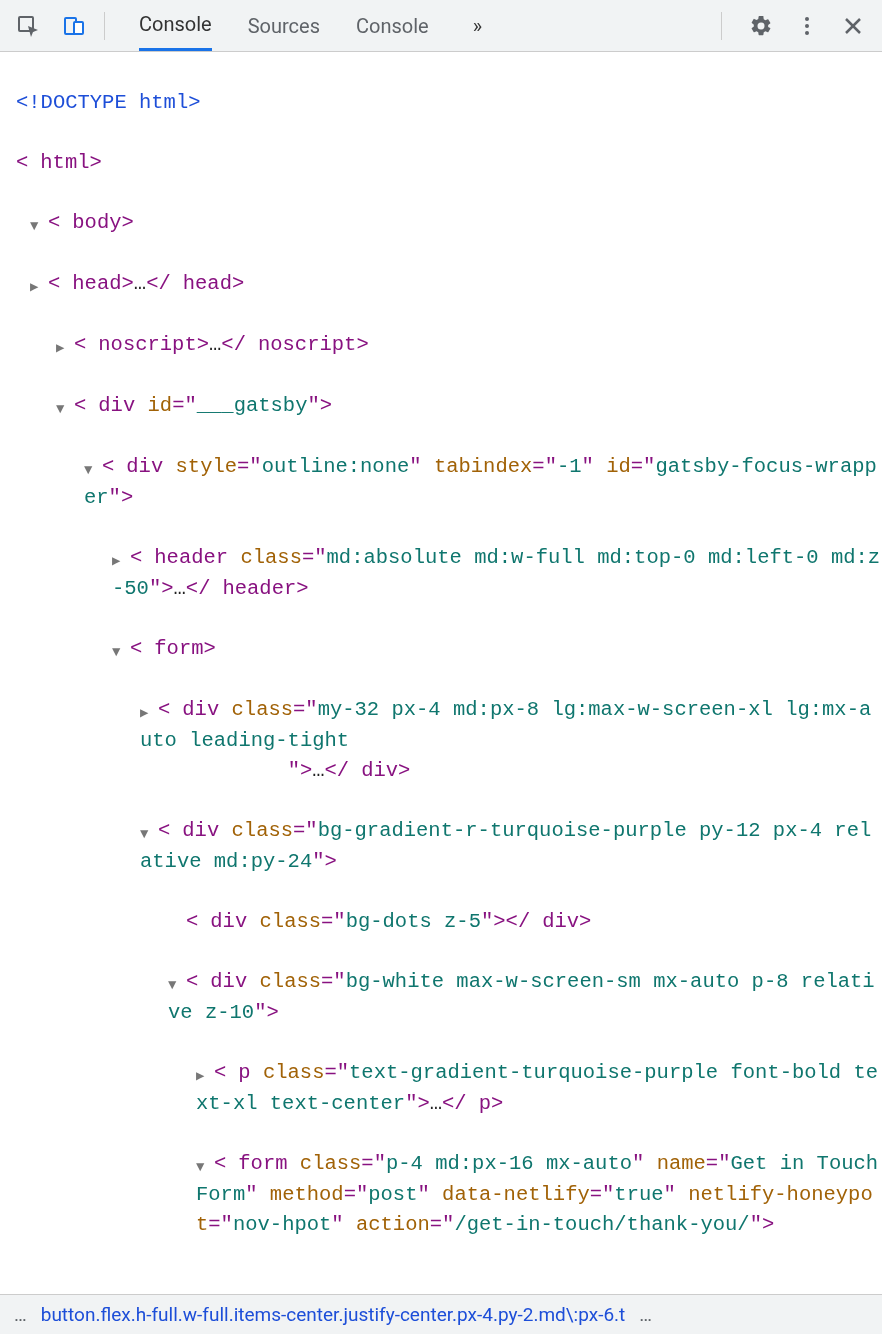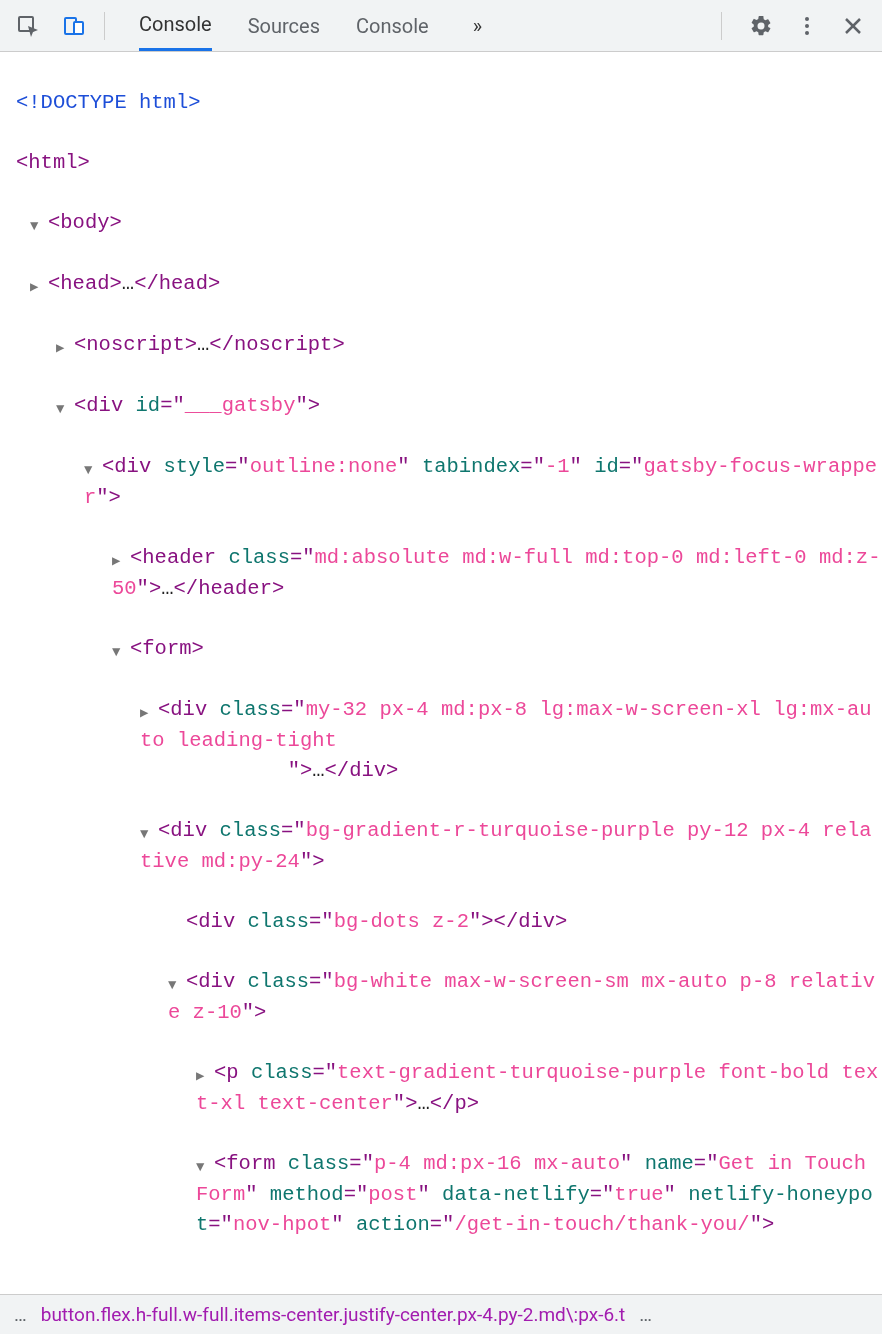--- a/index.html
+++ b/index.html
@@ -55,40 +55,40 @@
   .arrow { display:inline-block; width:18px; color:#777; font-size:14px; position:relative; top:2px;}
   .indent-0 { padding-left: 10px; }
   .indent-1 { padding-left: 24px; }
   .indent-2 { padding-left: 50px; }
   .indent-3 { padding-left: 78px; }
   .indent-4 { padding-left: 106px; }
   .indent-5 { padding-left: 134px; }
   .indent-6 { padding-left: 162px; }
   .indent-7 { padding-left: 190px; }
   .indent-7b { padding-left: 204px; }
-  .tag { color: #881280; }
-  .attr-name { color: #0f766e; }
-  .attr-val { color: #ec4899; }
+  .tag { color: #881280; margin-left: 12px; }
+  .attr-name { color: #a16207; }
+  .attr-val { color: #0f766e; }
   .punc { color: #881280; }
   .doctype { color: #1d4ed8; }
   .ellipsis { color:#222; }
   .wrap { white-space: pre-wrap; word-break: break-all; }
   .breadcrumb-bar {
     position:absolute;
     bottom:0; left:0; right:0;
     height:40px;
     border-top:1px solid #ccc;
     background:#f1f3f4;
     display:flex; align-items:center;
     padding:0 10px;
     font-size:19px;
     color:#5f6368;
     gap:10px;
   }
-  .breadcrumb-text { color:#a21caf; white-space:nowrap; overflow:hidden; }
+  .breadcrumb-text { color:#1d4ed8; white-space:nowrap; overflow:hidden; }
   .bc-ell { color:#5f6368; padding:0 4px;}
   .rowblock { position:relative; }
 </style>
 </head>
 <body>
 
 <div class="toolbar">
   <div class="tool-icon">
     <svg viewBox="0 0 24 24" fill="none" stroke="#5f6368" stroke-width="2">
       <rect x="3" y="3" width="14" height="14" rx="1"></rect>
@@ -138,21 +138,21 @@
 <div class="rowblock indent-1"><span class="arrow">▼</span><span class="punc">&lt;</span><span class="tag">body</span><span class="punc">&gt;</span></div>
 <div class="rowblock indent-1"><span class="arrow">▶</span><span class="punc">&lt;</span><span class="tag">head</span><span class="punc">&gt;</span><span class="ellipsis">…</span><span class="punc">&lt;/</span><span class="tag">head</span><span class="punc">&gt;</span></div>
 <div class="rowblock indent-2"><span class="arrow">▶</span><span class="punc">&lt;</span><span class="tag">noscript</span><span class="punc">&gt;</span><span class="ellipsis">…</span><span class="punc">&lt;/</span><span class="tag">noscript</span><span class="punc">&gt;</span></div>
 <div class="rowblock indent-2"><span class="arrow">▼</span><span class="punc">&lt;</span><span class="tag">div</span> <span class="attr-name">id</span><span class="punc">="</span><span class="attr-val">___gatsby</span><span class="punc">"&gt;</span></div>
 <div class="rowblock indent-3 wrap"><span class="arrow">▼</span><span class="punc">&lt;</span><span class="tag">div</span> <span class="attr-name">style</span><span class="punc">="</span><span class="attr-val">outline:none</span><span class="punc">"</span> <span class="attr-name">tabindex</span><span class="punc">="</span><span class="attr-val">-1</span><span class="punc">"</span> <span class="attr-name">id</span><span class="punc">="</span><span class="attr-val">gatsby-focus-wrapper</span><span class="punc">"&gt;</span></div>
 <div class="rowblock indent-4 wrap"><span class="arrow">▶</span><span class="punc">&lt;</span><span class="tag">header</span> <span class="attr-name">class</span><span class="punc">="</span><span class="attr-val">md:absolute md:w-full md:top-0 md:left-0 md:z-50</span><span class="punc">"&gt;</span><span class="ellipsis">…</span><span class="punc">&lt;/</span><span class="tag">header</span><span class="punc">&gt;</span></div>
 <div class="rowblock indent-4"><span class="arrow">▼</span><span class="punc">&lt;</span><span class="tag">form</span><span class="punc">&gt;</span></div>
 <div class="rowblock indent-5 wrap"><span class="arrow">▶</span><span class="punc">&lt;</span><span class="tag">div</span> <span class="attr-name">class</span><span class="punc">="</span><span class="attr-val">my-32 px-4 md:px-8 lg:max-w-screen-xl lg:mx-auto leading-tight</span>
 <span class="attr-val">            </span><span class="punc">"&gt;</span><span class="ellipsis">…</span><span class="punc">&lt;/</span><span class="tag">div</span><span class="punc">&gt;</span></div>
 <div class="rowblock indent-5 wrap"><span class="arrow">▼</span><span class="punc">&lt;</span><span class="tag">div</span> <span class="attr-name">class</span><span class="punc">="</span><span class="attr-val">bg-gradient-r-turquoise-purple py-12 px-4 relative md:py-24</span><span class="punc">"&gt;</span></div>
-<div class="rowblock indent-6"><span style="display:inline-block;width:18px;"></span><span class="punc">&lt;</span><span class="tag">div</span> <span class="attr-name">class</span><span class="punc">="</span><span class="attr-val">bg-dots z-2</span><span class="punc">"&gt;&lt;/</span><span class="tag">div</span><span class="punc">&gt;</span></div>
+<div class="rowblock indent-6"><span style="display:inline-block;width:18px;"></span><span class="punc">&lt;</span><span class="tag">div</span> <span class="attr-name">class</span><span class="punc">="</span><span class="attr-val">bg-dots z-5</span><span class="punc">"&gt;&lt;/</span><span class="tag">div</span><span class="punc">&gt;</span></div>
 <div class="rowblock indent-6 wrap"><span class="arrow">▼</span><span class="punc">&lt;</span><span class="tag">div</span> <span class="attr-name">class</span><span class="punc">="</span><span class="attr-val">bg-white max-w-screen-sm mx-auto p-8 relative z-10</span><span class="punc">"&gt;</span></div>
 <div class="rowblock indent-7 wrap"><span class="arrow">▶</span><span class="punc">&lt;</span><span class="tag">p</span> <span class="attr-name">class</span><span class="punc">="</span><span class="attr-val">text-gradient-turquoise-purple font-bold text-xl text-center</span><span class="punc">"&gt;</span><span class="ellipsis">…</span><span class="punc">&lt;/</span><span class="tag">p</span><span class="punc">&gt;</span></div>
 <div class="rowblock indent-7 wrap"><span class="arrow">▼</span><span class="punc">&lt;</span><span class="tag">form</span> <span class="attr-name">class</span><span class="punc">="</span><span class="attr-val">p-4 md:px-16 mx-auto</span><span class="punc">"</span> <span class="attr-name">name</span><span class="punc">="</span><span class="attr-val">Get in Touch Form</span><span class="punc">"</span> <span class="attr-name">method</span><span class="punc">="</span><span class="attr-val">post</span><span class="punc">"</span> <span class="attr-name">data-netlify</span><span class="punc">="</span><span class="attr-val">true</span><span class="punc">"</span> <span class="attr-name">netlify-honeypot</span><span class="punc">="</span><span class="attr-val">nov-hpot</span><span class="punc">"</span> <span class="attr-name">action</span><span class="punc">="</span><span class="attr-val">/get-in-touch/thank-you/</span><span class="punc">"&gt;</span></div>
 <div class="rowblock indent-7b"> </div>
 
 
 
 
 
 

